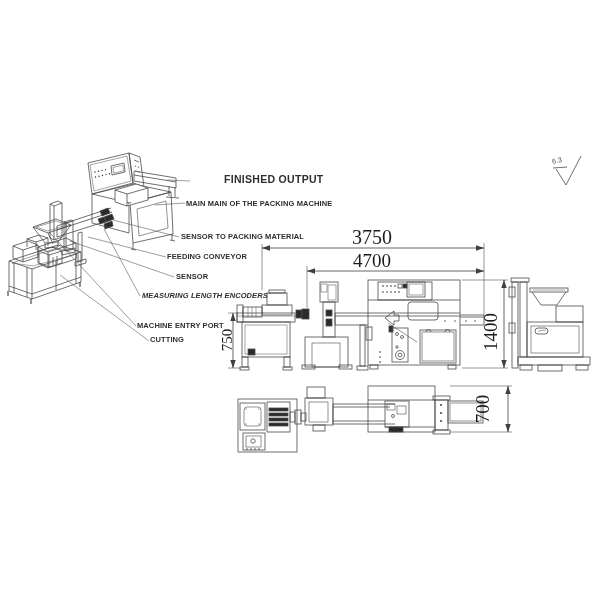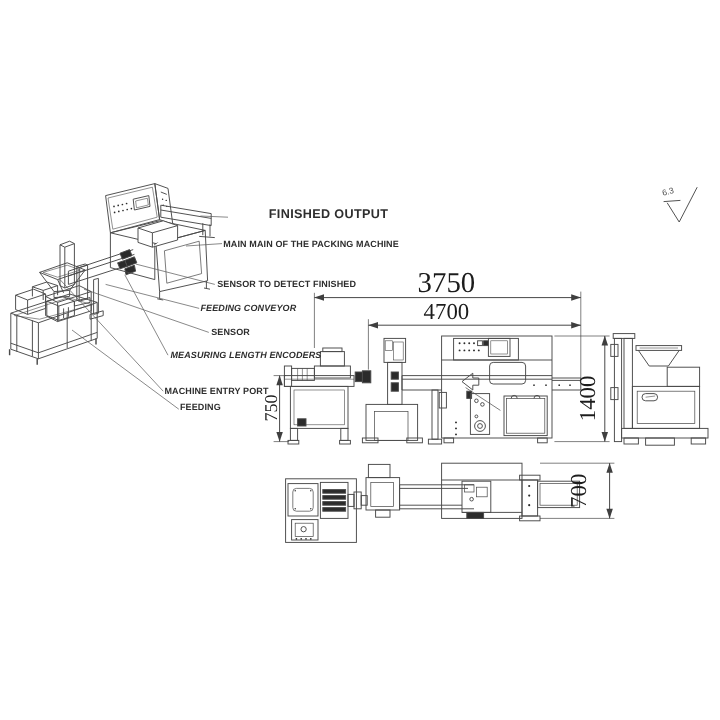--- a/index.html
+++ b/index.html
@@ -6,21 +6,21 @@
   #canvas{position:relative;width:600px;height:600px;background:#ffffff;overflow:hidden;
           font-family:"Liberation Sans",sans-serif;}
   svg{position:absolute;left:0;top:0;}
   .callout{position:absolute;color:#2e2e2e;font-weight:bold;white-space:nowrap;
            font-family:"Liberation Sans",sans-serif;}
   .callout.big{font-size:10.5px;letter-spacing:.3px;margin-left:32px;}
   .callout.small{font-size:7.5px;letter-spacing:.1px;}
   .dim{position:absolute;color:#1c1c1c;font-family:"Liberation Serif",serif;white-space:nowrap;}
   .dim.h{transform:translate(-50%,-50%);}
   .dim.v{transform:translate(-50%,-50%) rotate(-90deg);}
-  .dim.s1{font-size:24px;}
+  .dim.s1{font-size:20px;}
   .dim.s2{font-size:19px;}
   .dim.s3{font-size:15px;}
   .finish{position:absolute;font-size:7px;color:#4a4a4a;font-family:"Liberation Sans",sans-serif;
           transform:rotate(-14deg);}
 </style>
 </head>
 <body>
 
 <div id="canvas">
 
@@ -287,26 +287,26 @@
   </g>
 
   <g stroke="#4a4a4a" stroke-width="0.8" fill="none">
     <path d="M553,168 L567,167"></path>
     <path d="M556,169 L566,185 L581,156"></path>
   </g>
 </svg>
 
 <div class="callout big" style="left:192px;top:173px;">FINISHED OUTPUT</div>
 <div class="callout small" style="left:186px;top:199px;">MAIN MAIN OF THE PACKING MACHINE</div>
-<div class="callout small" style="left:181px;top:232px;">SENSOR TO DETECT FINISHED</div>
-<div class="callout small" style="left:167px;top:252px;font-style:italic;">FEEDING CONVEYOR</div>
+<div class="callout small" style="left:181px;top:232px;">SENSOR TO PACKING MATERIAL</div>
+<div class="callout small" style="left:167px;top:252px;">FEEDING CONVEYOR</div>
 <div class="callout small" style="left:176px;top:272px;">SENSOR</div>
 <div class="callout small" style="left:142px;top:291px;font-style:italic;">MEASURING LENGTH ENCODERS</div>
 <div class="callout small" style="left:137px;top:321px;">MACHINE ENTRY PORT</div>
-<div class="callout small" style="left:150px;top:335px;">FEEDING</div>
+<div class="callout small" style="left:150px;top:335px;">CUTTING</div>
 
 <div class="dim h s1" style="left:372px;top:237px;">3750</div>
 <div class="dim h s2" style="left:372px;top:261px;">4700</div>
 <div class="dim v s3" style="left:227px;top:340px;">750</div>
 <div class="dim v s2" style="left:491px;top:332px;">1400</div>
 <div class="dim v s2" style="left:483px;top:409px;">700</div>
 
 <div class="finish" style="left:552px;top:157px;">6.3</div>
 
 </div>

